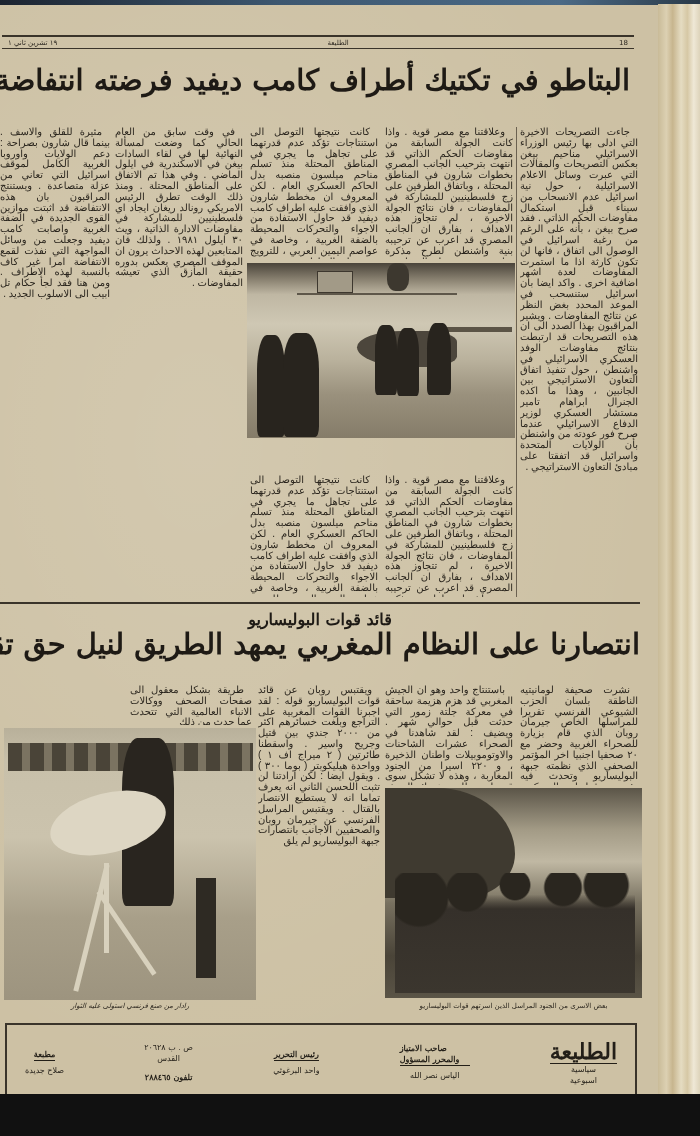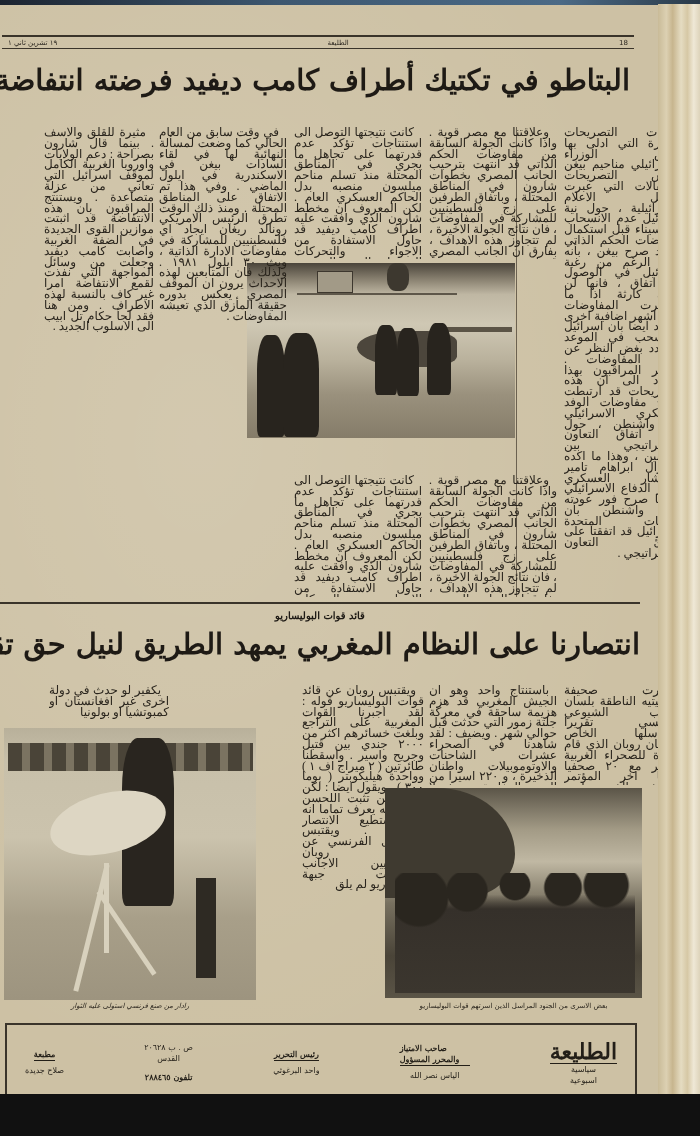--- a/index.html
+++ b/index.html
@@ -11,25 +11,25 @@
         background:linear-gradient(90deg,#c9bb98 0%,#dcd0b2 20%,#c7b58e 35%,#e5dcc2 55%,#d6c8a5 70%,#efe8d6 85%,#ddd3ba 100%);}
   .bottom-shadow{position:absolute;left:0;top:1094px;width:700px;height:42px;background:#111;}
 
   
   .running-header{position:absolute;left:2px;top:30px;width:632px;height:14px;border-top:2px solid #3a342a;border-bottom:1px solid #3a342a;
       font-size:7px;color:#2d2820;display:flex;justify-content:space-between;align-items:center;padding:0 6px;box-sizing:border-box;}
   .rh-date{direction:rtl;}
   
   .headline{position:absolute;font-family:"DejaVu Serif",serif;font-weight:bold;color:#1e1a15;white-space:nowrap;direction:rtl;text-align:center;}
   .h1{left:0;top:58px;width:630px;font-size:29px;letter-spacing:-0.5px;}
-  .h2-kicker{left:200px;top:605px;width:240px;font-size:10px;}
+  .h2-kicker{left:200px;top:605px;width:240px;font-size:16px;}
   .h2{left:0;top:622px;width:640px;font-size:29px;letter-spacing:-0.5px;}
 
   
-  .col{position:absolute;direction:rtl;text-align:justify;font-family:Liberation Serif, serif;font-size:12px;line-height:10.8px;color:#2a251d;overflow:hidden;margin-left:44px;}
+  .col{position:absolute;direction:rtl;text-align:justify;font-family:Liberation Sans, sans-serif;font-size:10px;line-height:10.8px;color:#2a251d;overflow:hidden;}
   .col p{margin:0 0 2px 0;text-indent:8px;}
   .rule-v{position:absolute;width:1px;background:#6b6150;}
   .rule-h{position:absolute;height:2px;background:#3a342a;}
 
   
   .photo{position:absolute;overflow:hidden;}
   .caption{position:absolute;direction:rtl;text-align:center;font-family:"DejaVu Serif",serif;font-size:7px;line-height:10px;color:#2a251d;}
 
   
   .p1{left:247px;top:258px;width:268px;height:175px;
@@ -126,22 +126,22 @@
 
   <div class="col" style="left:520px;top:680px;width:118px;height:100px;">
     <p>نشرت صحيفة لومانيتيه الناطقة بلسان الحزب الشيوعي الفرنسي تقريرا للمراسلها الخاص جيرمان روبان الذي قام بزيارة للصحراء الغربية وحضر مع ٢٠ صحفيا اجنبيا اخر المؤتمر الصحفي الذي نظمته جبهة البوليساريو وتحدث فيه رئيس قواتها العسكرية ابراهيم غالي . يقول روبان : لقد خرجنا جميعا</p>
   </div>
   <div class="col" style="left:385px;top:680px;width:128px;height:100px;">
     <p>باستنتاج واحد وهو ان الجيش المغربي قد هزم هزيمة ساحقة في معركة جلتة زمور التي حدثت قبل حوالي شهر . ويضيف : لقد شاهدنا في الصحراء عشرات الشاحنات والاوتوموبيلات واطنان الذخيرة ، و ٢٢٠ اسيرا من الجنود المغاربة ، وهذه لا تشكل سوى قسما بسيطا من خسائر الجيش المغربي في تلك المعركة .</p>
   </div>
   <div class="col" style="left:258px;top:680px;width:122px;height:330px;">
     <p>ويقتبس روبان عن قائد قوات البوليساريو قوله : لقد اجبرنا القوات المغربية على التراجع وبلغت خسائرهم اكثر من ٢٠٠٠ جندي بين قتيل وجريح واسير . واسقطنا طائرتين ( ٢ ميراج اف ١ ) وواحدة هيليكوبتر ( بوما ٣٠٠ ) . ويقول ايضا : لكن ارادتنا لن تثبت اللحسن الثاني انه يعرف تماما انه لا يستطيع الانتصار بالقتال . ويقتبس المراسل الفرنسي عن جيرمان روبان والصحفيين الاجانب بانتصارات جبهة البوليساريو لم يلق</p>
   </div>
-  <div class="col" style="left:5px;top:680px;width:120px;height:40px;">
-    <p>يكفير لو حدث في دولة اخرى غير افغانستان او كمبوتشيا او بولونيا</p>
+  <div class="col" style="left:130px;top:680px;width:122px;height:40px;">
+    <p>طريقة بشكل معقول الى صفحات الصحف ووكالات الانباء العالمية التي تتحدث عما حدث من ذلك</p>
   </div>
 
   <div class="photo p2">
     <div class="tanks"></div>
       <div class="person"></div>
       <div class="dish"></div>
     <div class="tripod-a"></div>
       <div class="tripod-b"></div>
       <div class="tripod-c"></div>
       <div class="post"></div>

